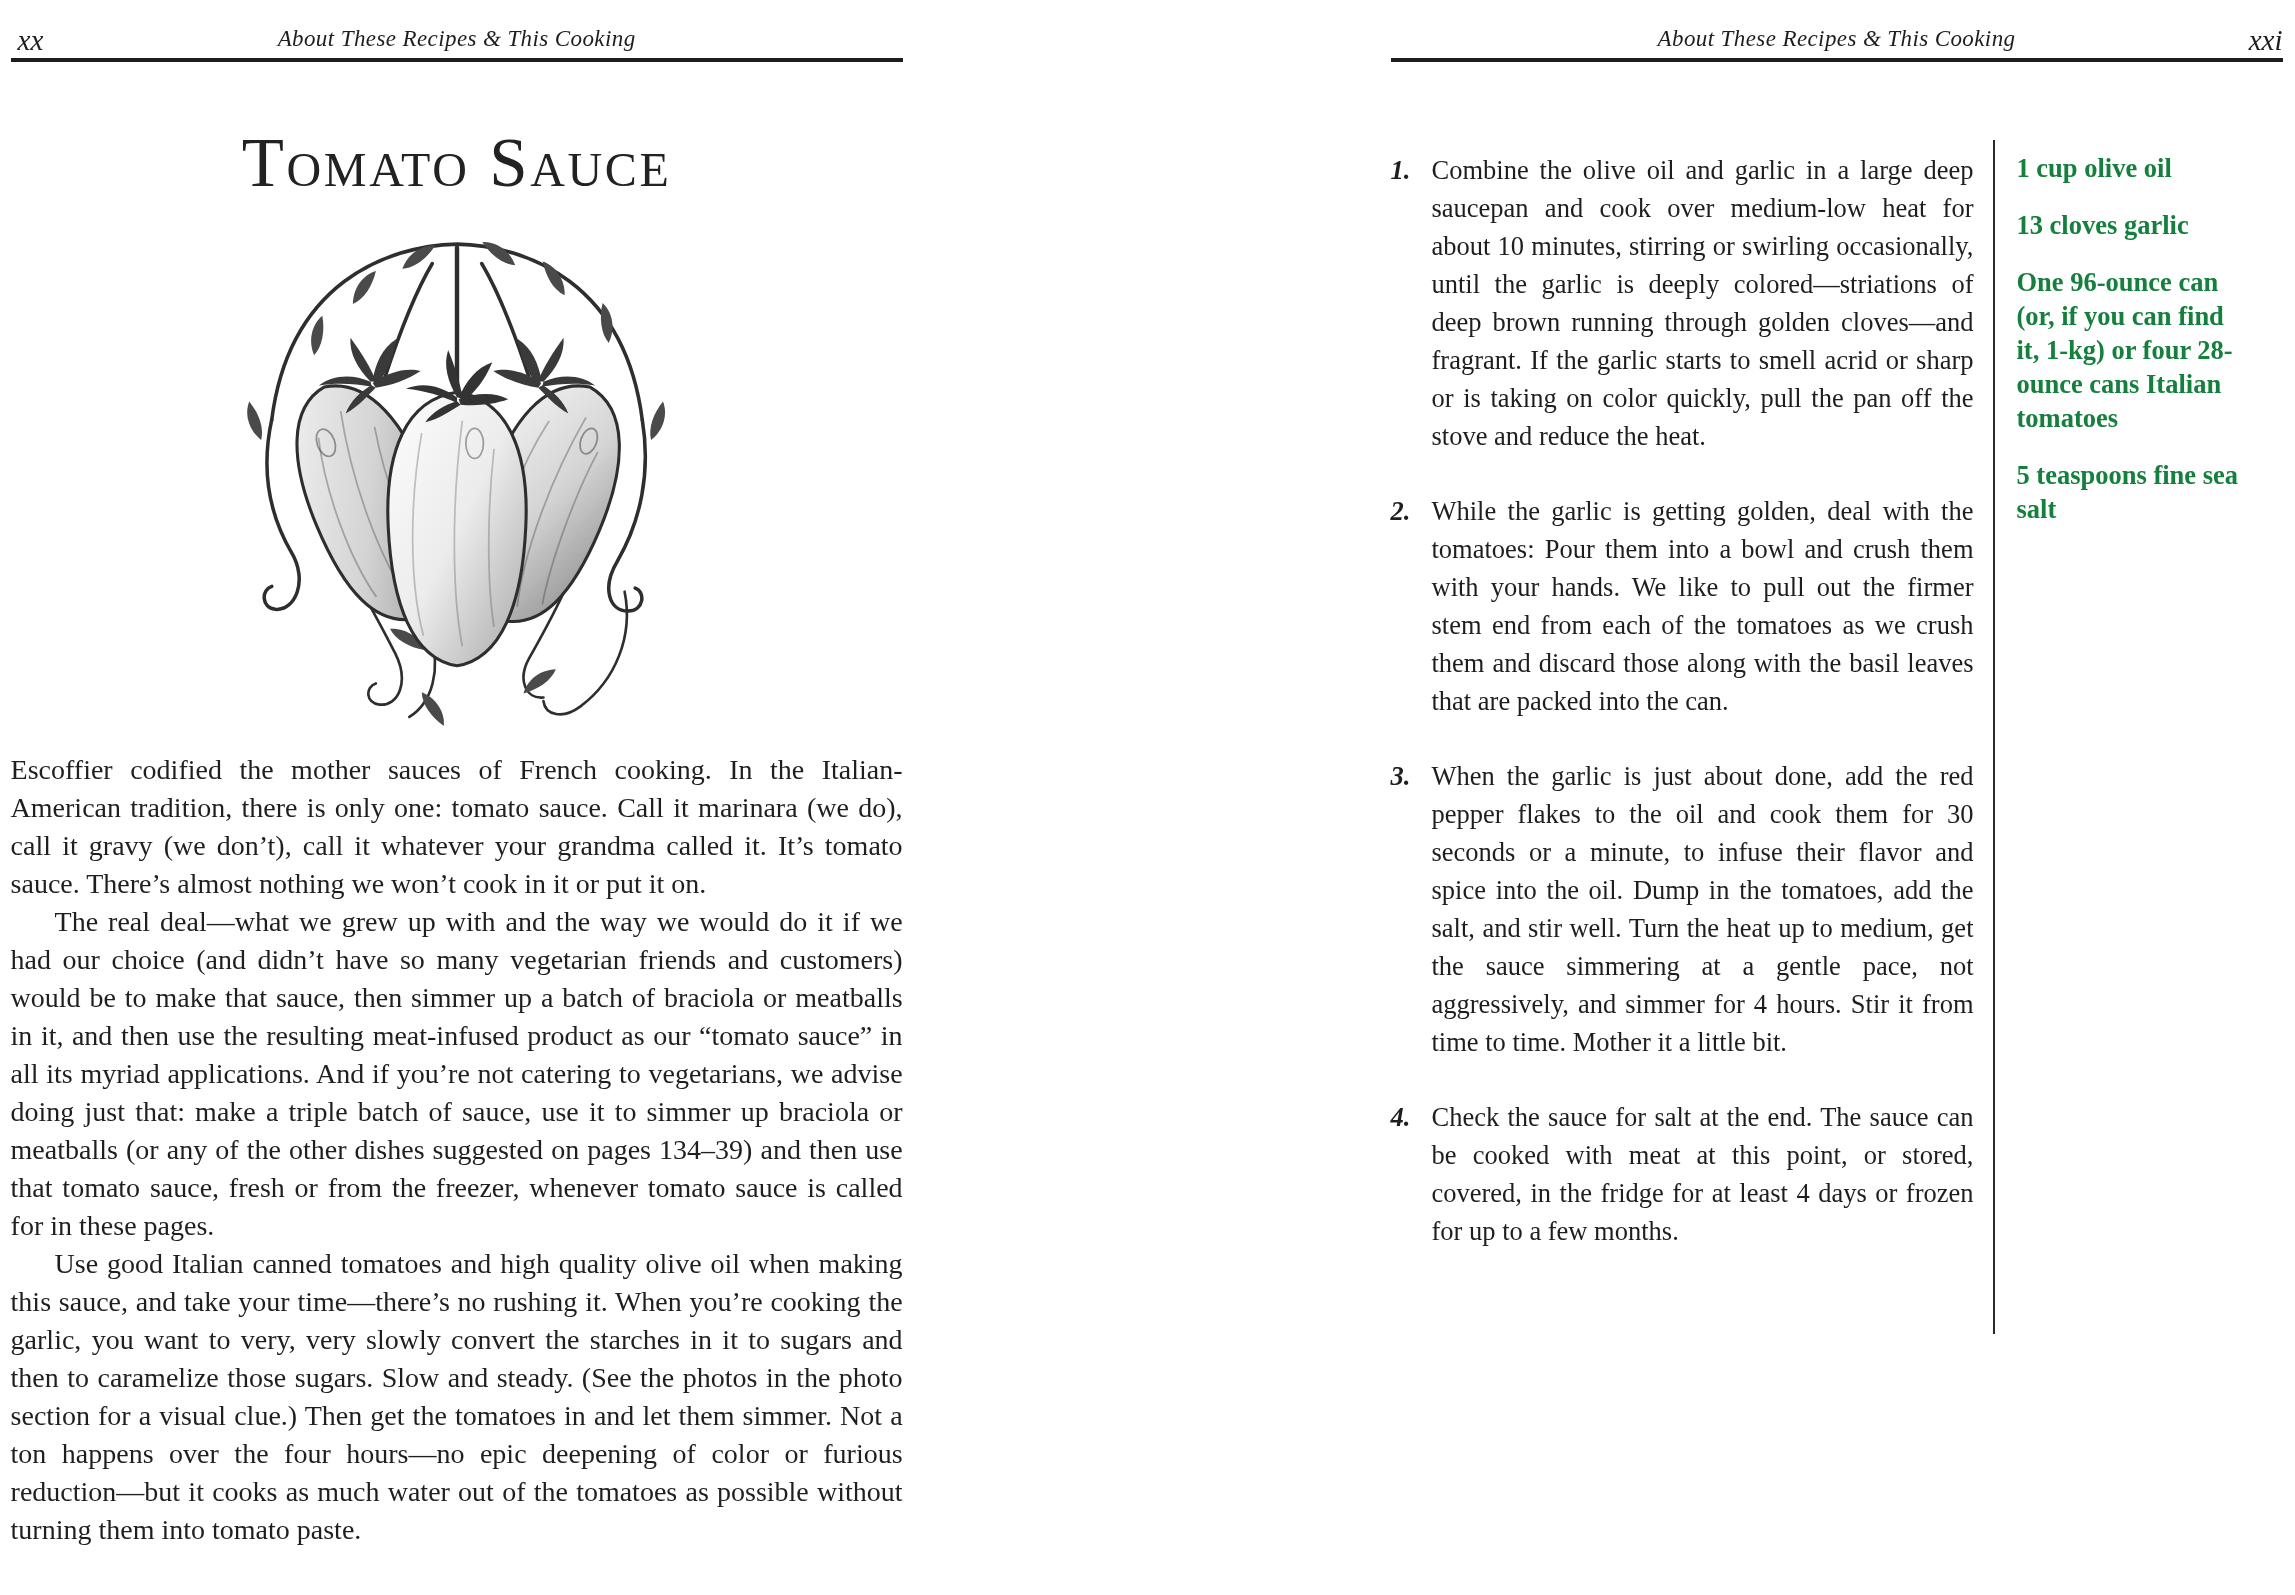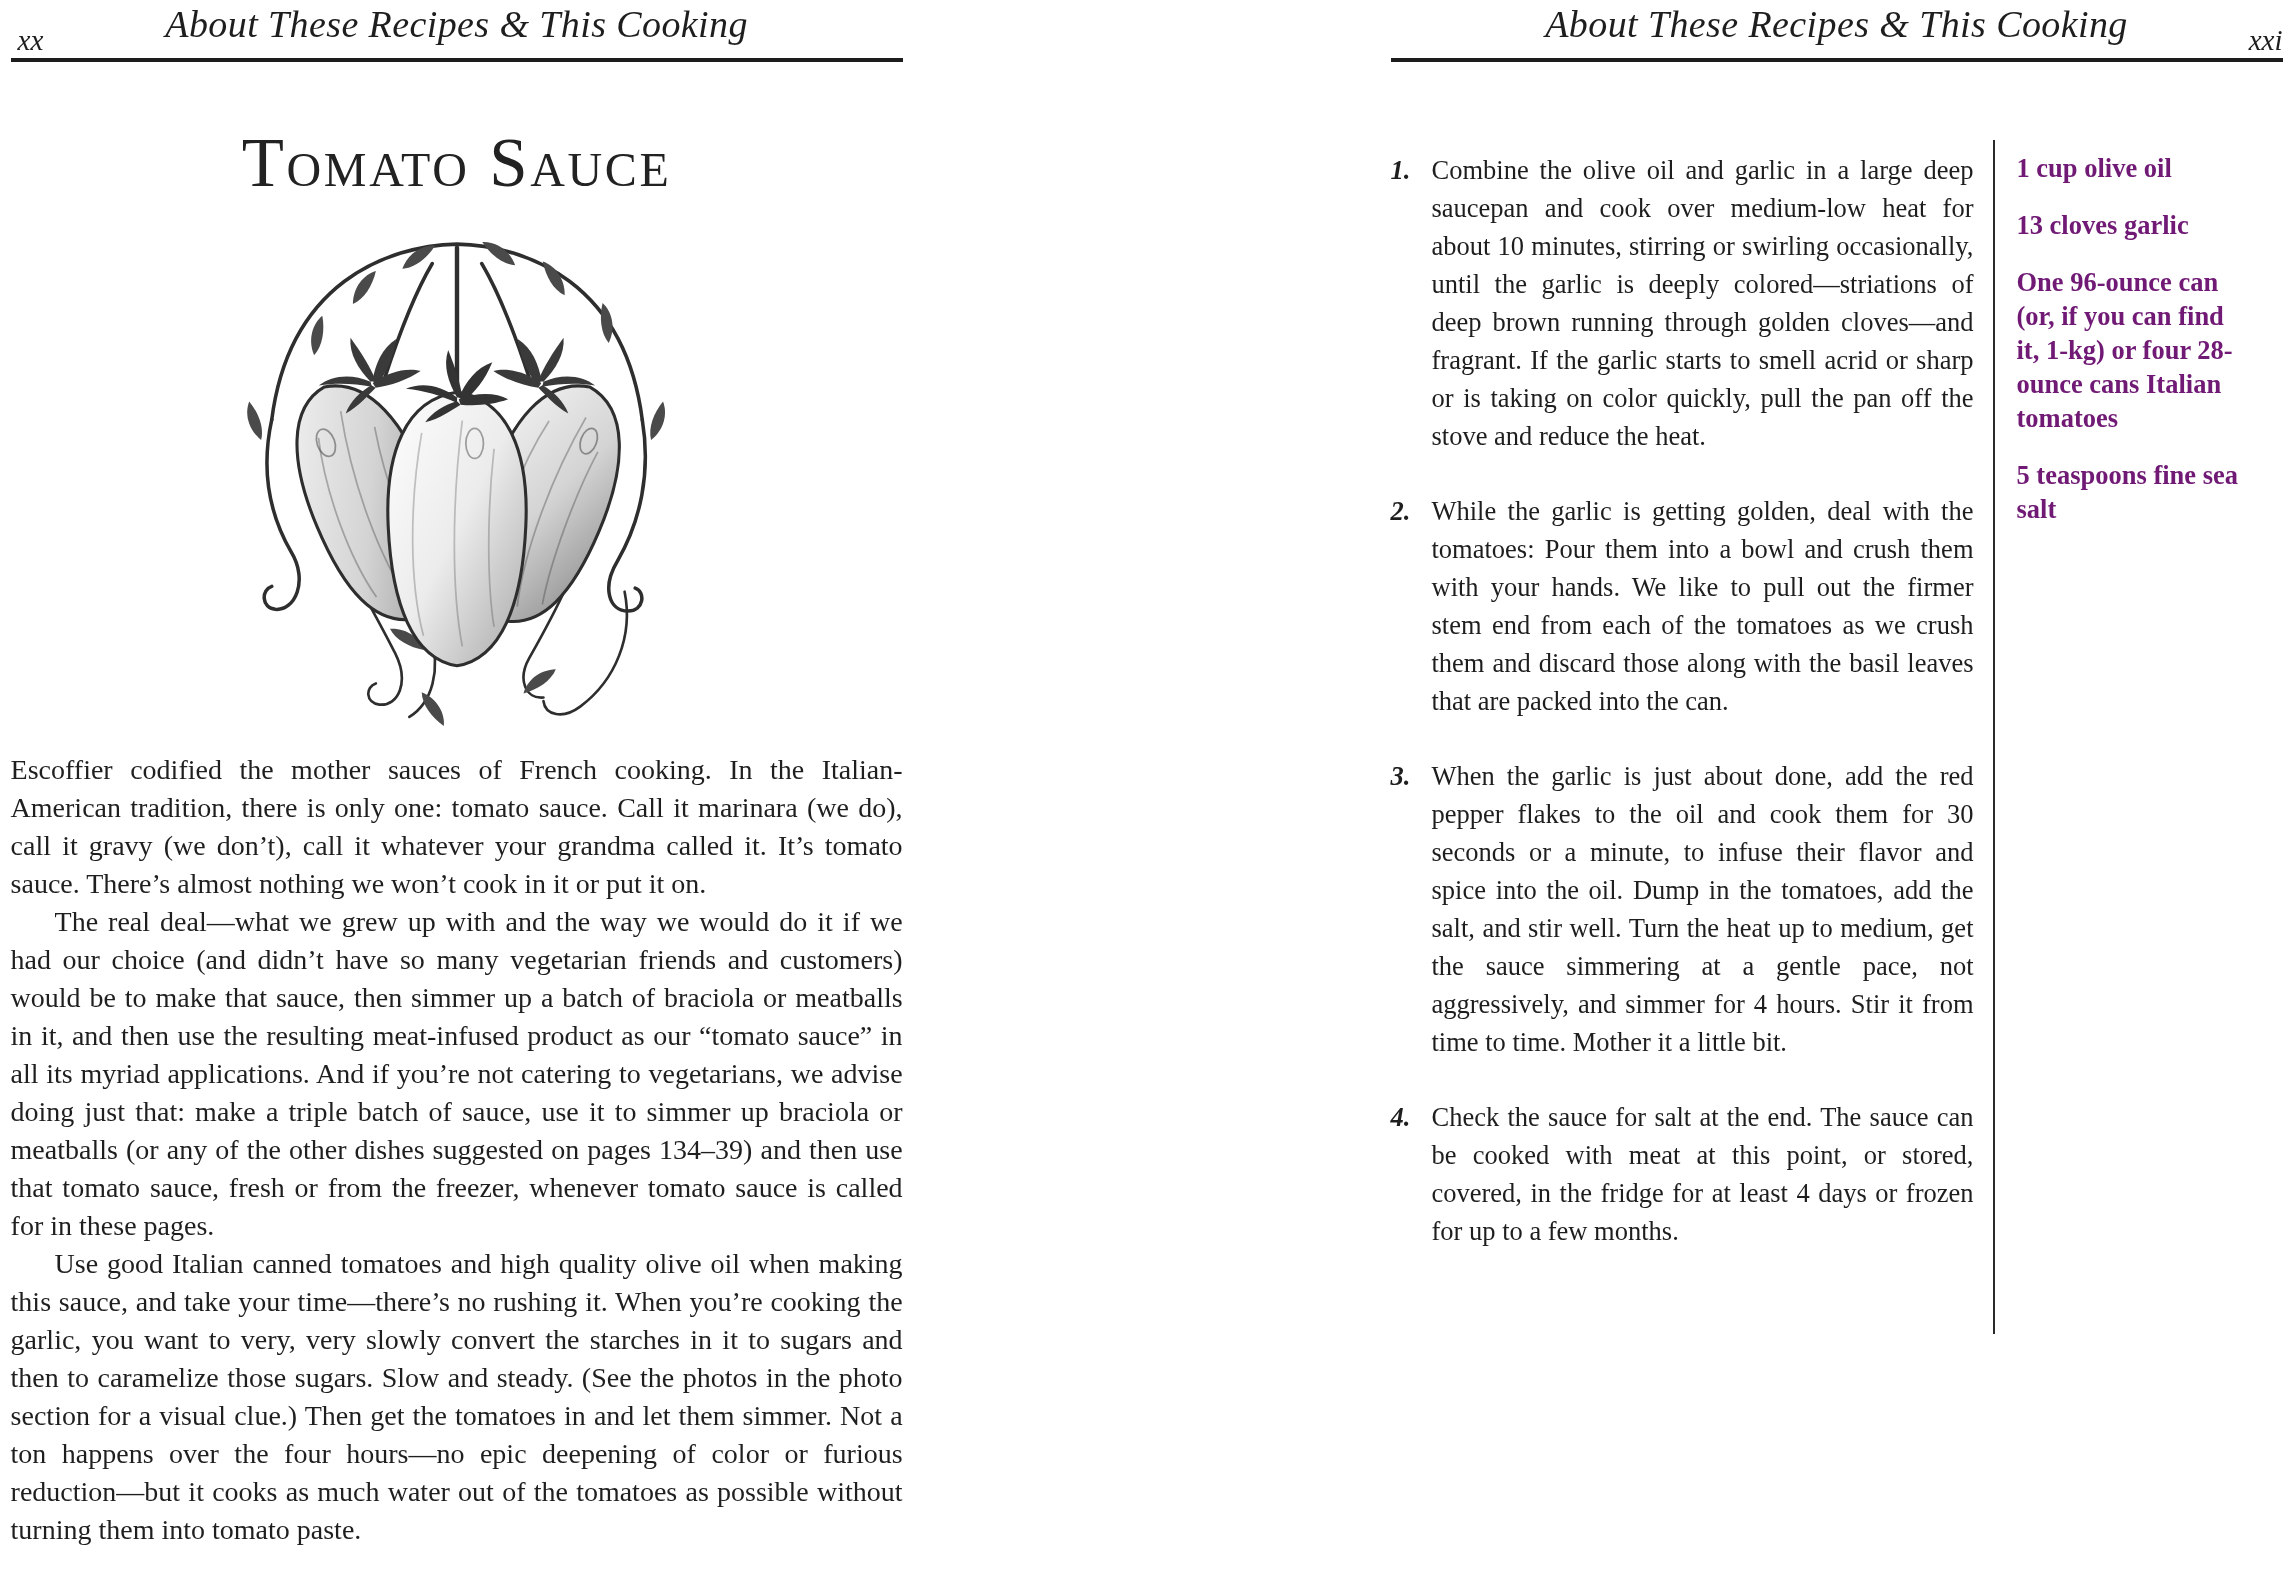--- a/index.html
+++ b/index.html
@@ -17,22 +17,22 @@
   .page-header {
     position: relative;
     height: 62px;
     border-bottom: 4.4px solid #1d1d1d;
   }
   .page-left .page-header { margin-left: 10.6px; width: 892px; }
   .page-right .page-header { margin-left: 243px; width: 892px; }
   .running-head {
     text-align: center;
     font-style: italic;
-    font-size: 38px;
-    padding-top: 2px;
+    font-size: 23px;
+    padding-top: 26px;
     letter-spacing: 0.4px;
   }
   .folio {
     position: absolute;
     top: 24px;
     font-style: italic;
     font-size: 29px;
   }
   .folio-left { left: 7px; }
   .folio-right { right: 0px; }
@@ -93,21 +93,21 @@
     font-style: italic;
     font-size: 26.5px;
     line-height: 34px;
     margin-bottom: 25px;
   }
   .ingredient {
     font-weight: bold;
     font-size: 26.5px;
     line-height: 34px;
     margin-bottom: 23px;
-    color: #701a75;
+    color: #15803d;
   }
 </style>
 </head>
 <body>
 
 <div class="spread">
 
   <div class="page page-left">
     <div class="page-header">
       <span class="folio folio-left">xx</span>

